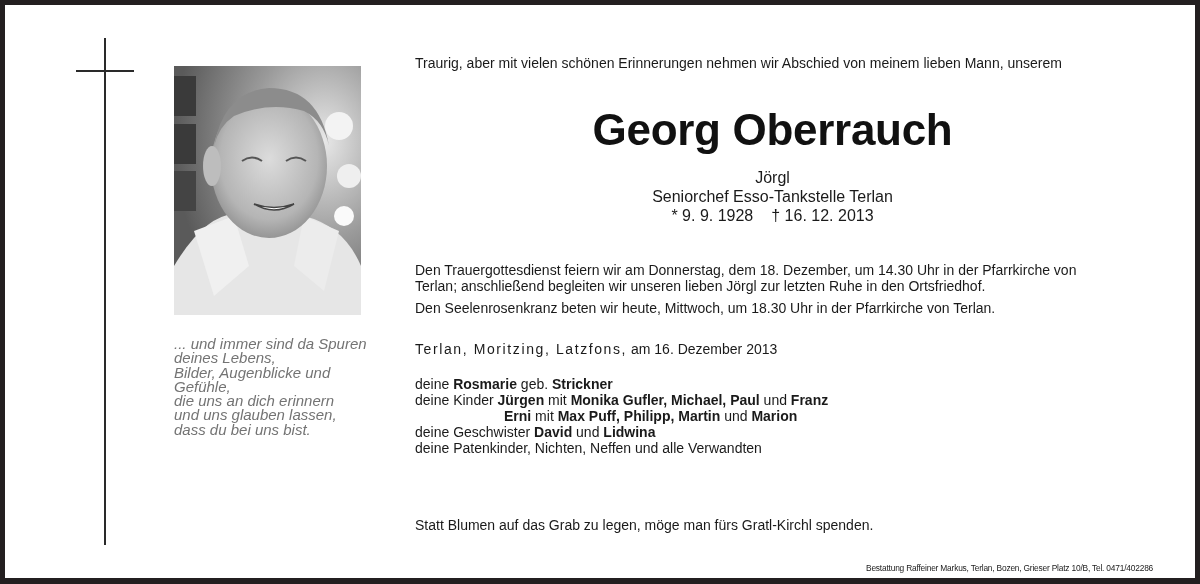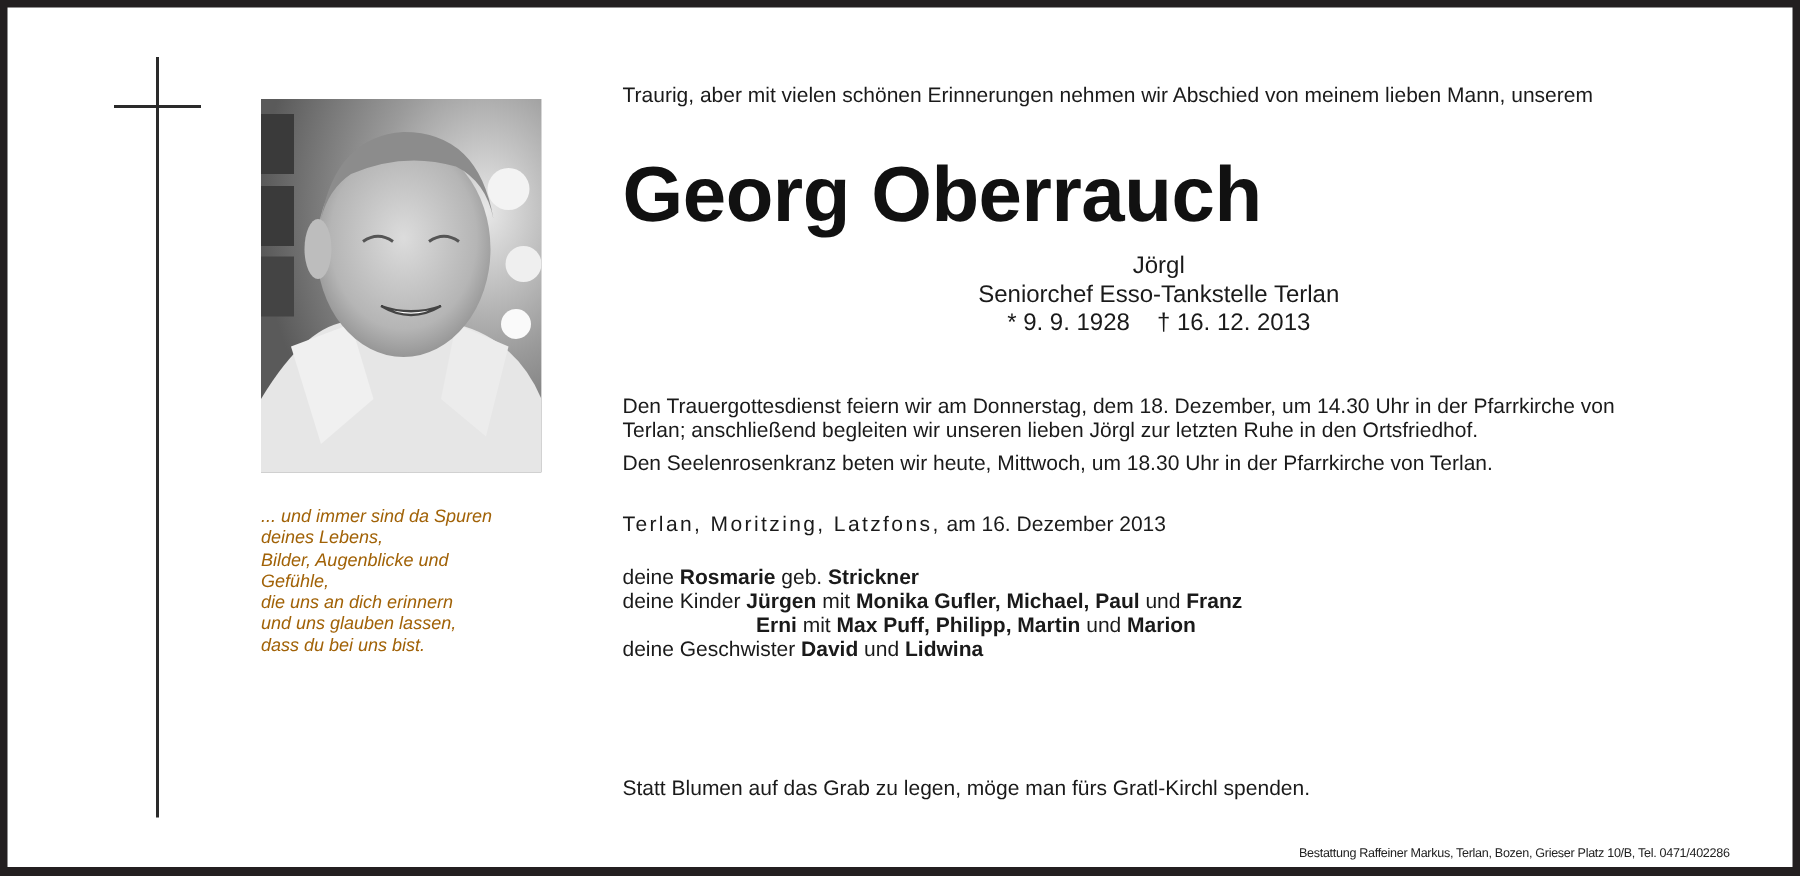--- a/index.html
+++ b/index.html
@@ -13,27 +13,27 @@
   .cross-h { position: absolute; left: 71px; top: 65px; width: 58px; height: 2px; background: #2a2a2a; }
 
   .photo {
     position: absolute; left: 174px; top: 66px; width: 187px; height: 249px;
     overflow: hidden; background: #bcbcbc;
   }
   .photo svg { display: block; width: 100%; height: 100%; }
 
   .poem {
     position: absolute; left: 174px; top: 337px; width: 200px;
-    font-style: italic; font-size: 12px; line-height: 14.3px; color: #a16207;
+    font-style: italic; font-size: 15px; line-height: 14.3px; color: #737373;
   }
   .poem div { white-space: nowrap; }
   .p { line-height: 16px; white-space: nowrap; }
   .name {
-    position: absolute; left: 415px; top: 108px; width: 715px; text-align: left;
-    font-size: 52px; font-weight: bold; letter-spacing: -0.3px; line-height: 44px; color: #111;
+    position: absolute; left: 415px; top: 108px; width: 715px; text-align: center;
+    font-size: 44px; font-weight: bold; letter-spacing: -0.3px; line-height: 44px; color: #111;
   }
   .center-block {
     position: absolute; left: 415px; top: 168px; width: 715px; text-align: center;
     font-size: 16px; font-weight: normal; line-height: 19px;
   }
   .dates span { display: inline-block; }
   .dates .sep { width: 18px; }
 
   .abs { position: absolute; left: 415px; font-size: 14px; line-height: 16px; white-space: nowrap; }
   .placedate .spaced { letter-spacing: 1.6px; }
@@ -127,18 +127,19 @@
     </div>
     <div class="p">
       <span>deine Kinder </span><b>Jürgen</b><span> mit </span><b>Monika Gufler, Michael, Paul</b><span> und </span><b>Franz</b>
     </div>
     <div class="p indent">
       <b>Erni</b><span> mit </span><b>Max Puff, Philipp, Martin</b><span> und </span><b>Marion</b>
     </div>
     <div class="p">
       <span>deine Geschwister </span><b>David</b><span> und </span><b>Lidwina</b>
     </div>
+    <div class="p">deine Patenkinder, Nichten, Neffen und alle Verwandten</div>
   </div>
 
   <div class="abs" style="left:410px;top:512px;">Statt Blumen auf das Grab zu legen, möge man fürs Gratl-Kirchl spenden.</div>
 
   <div class="footer" style="left:861px;top:558px;">Bestattung Raffeiner Markus, Terlan, Bozen, Grieser Platz 10/B, Tel. 0471/402286</div>
 </div>
 
 </body></html>

